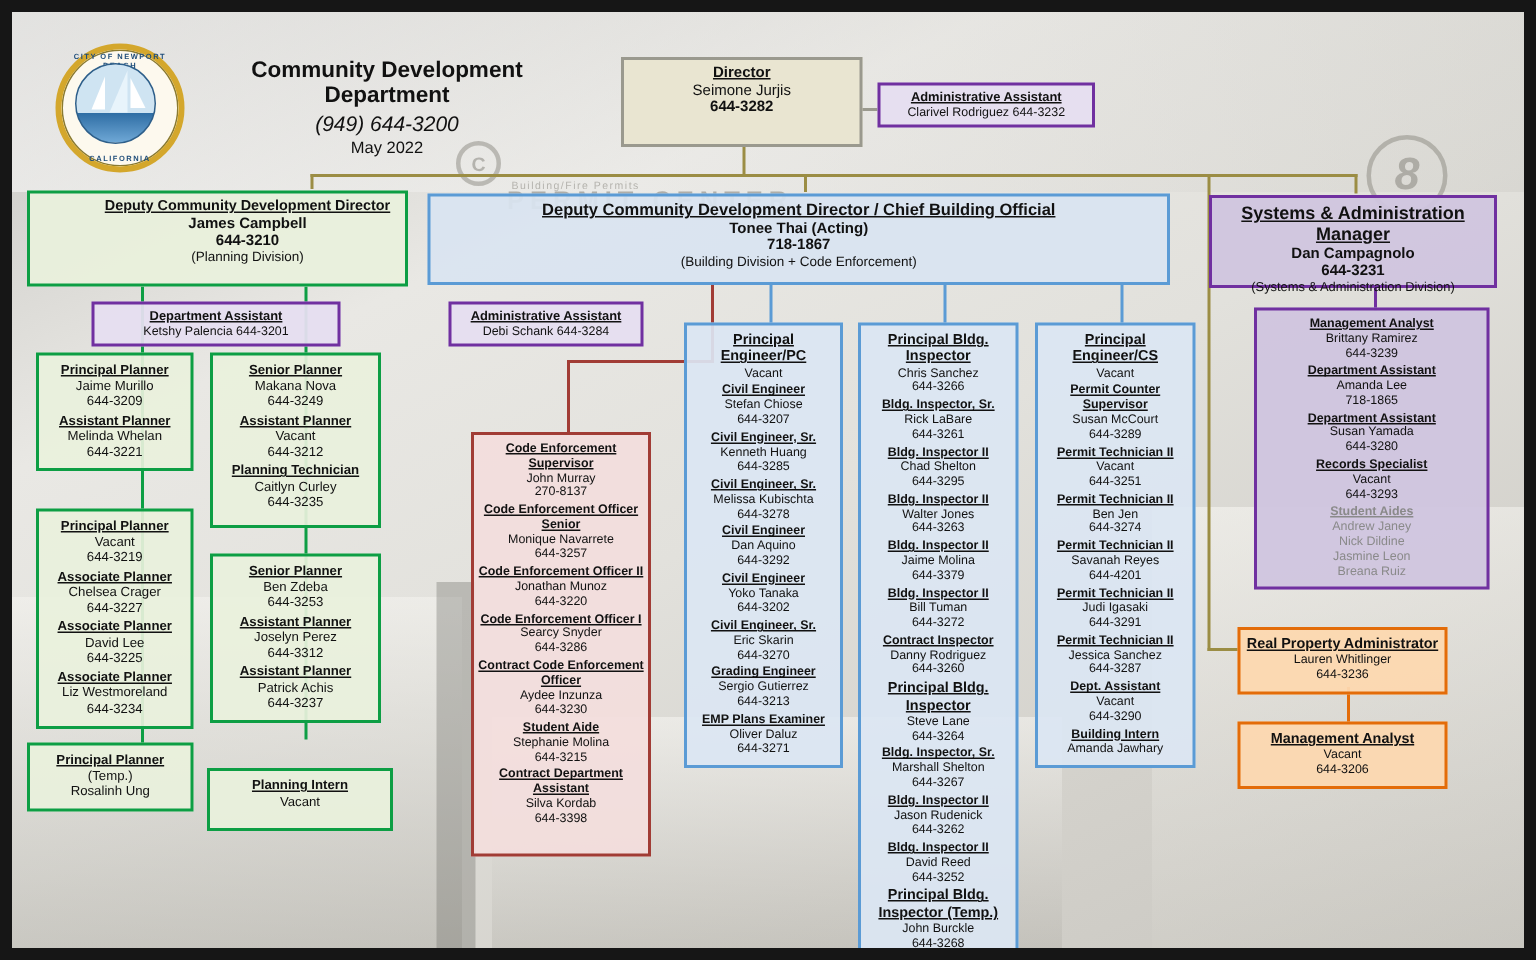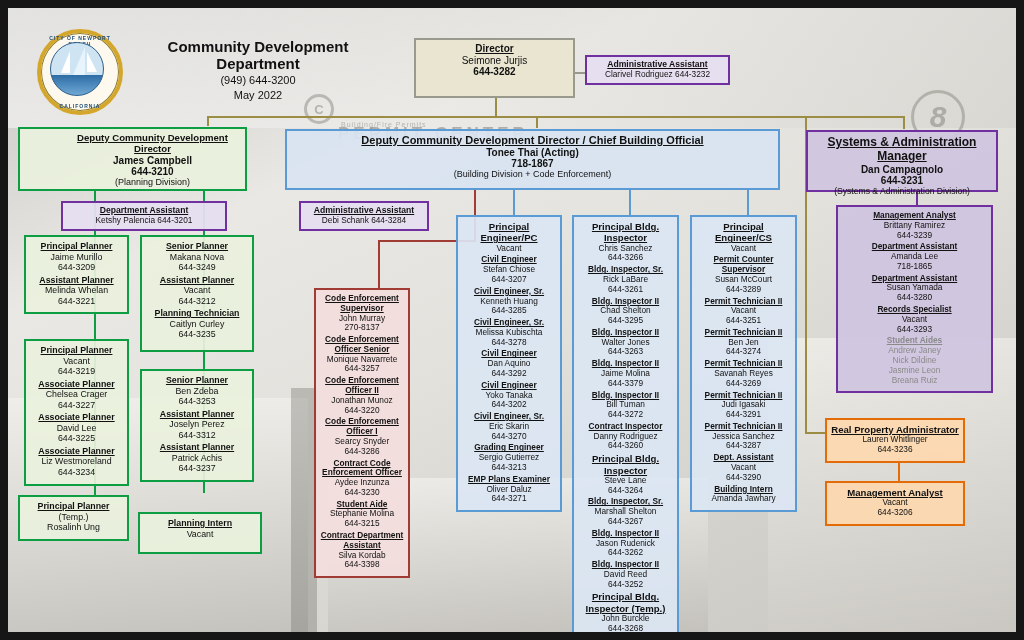--- a/index.html
+++ b/index.html
@@ -78,21 +78,21 @@
     <div class="seal-inner">
       <div class="sail" style="left:10px;top:8px;border-width:0 0 22px 9px;border-color:transparent transparent #ffffff transparent;"></div>
       <div class="sail" style="left:22px;top:4px;border-width:0 0 28px 12px;border-color:transparent transparent #e8f4fb transparent;"></div>
       <div class="sail" style="left:36px;top:9px;border-width:0 10px 20px 0;border-color:transparent transparent #ffffff transparent;"></div>
     </div>
     <div class="seal-txt" style="bottom:2px;">CALIFORNIA</div>
   </div>
 
   <div style="position:absolute;left:130px;top:30px;width:240px;text-align:center;color:#111;">
     <div style="font-size:15px;font-weight:bold;"><span>Community Development</span><br><span>Department</span></div>
-    <div style="font-size:11px;margin-top:2px;">(949) 644-3200</div>
+    <div style="font-size:14px;margin-top:2px;font-style:italic;">(949) 644-3200</div>
     <div style="font-size:11px;margin-top:3px;">May 2022</div>
   </div>
 
   <div class="cn" style="left:565px;top:64px;width:12px;height:2px;background:var(--gray-border);"></div>
   <div class="cn" style="left:487px;top:89px;width:2px;height:20px;background:var(--gold);"></div>
   <div class="cn" style="left:199px;top:108px;width:698px;height:2px;background:var(--gold);"></div>
   <div class="cn" style="left:199px;top:108px;width:2px;height:10px;background:var(--gold);"></div>
   <div class="cn" style="left:528px;top:108px;width:2px;height:12px;background:var(--gold);"></div>
   <div class="cn" style="left:895px;top:108px;width:2px;height:13px;background:var(--gold);"></div>
   <div class="cn" style="left:797px;top:108px;width:2px;height:318px;background:var(--gold);"></div>
@@ -112,21 +112,21 @@
     <div class="htitle">Director</div>
     <div class="hname normal">Seimone Jurjis</div>
     <div class="hphone">644-3282</div>
   </div>
 
   <div class="sbox" style="left:577px;top:47px;width:145px;height:30px;">
     <div class="srole">Administrative Assistant</div>
     <div class="sline">Clarivel Rodriguez 644-3232</div>
   </div>
 
-  <div class="hbox greenbox" style="left:10px;top:119px;width:229px;height:64px;padding-left:44px;">
+  <div class="hbox greenbox" style="left:10px;top:119px;width:254px;height:64px;padding-left:44px;">
     <div class="htitle" style="font-size:9.6px;">Deputy Community Development Director</div>
     <div class="hname">James Campbell</div>
     <div class="hphone">644-3210</div>
     <div class="hsub">(Planning Division)</div>
   </div>
 
   <div class="hbox bluebox" style="left:277px;top:121px;width:495px;height:61px;">
     <div class="htitle" style="font-size:11px;">Deputy Community Development Director / Chief Building Official</div>
     <div class="hname">Tonee Thai (Acting)</div>
     <div class="hphone">718-1867</div>
@@ -225,21 +225,21 @@
         <div class="line">Rosalinh Ung</div>
       </div>
     </div>
   <div class="roster r-green" style="left:130px;top:484px;width:124px;min-height:42px;margin-top:20px;">
       <div class="entry">
         <div class="role">Planning Intern</div>
         <div class="line">Vacant</div>
       </div>
     </div>
 
-  <div class="roster r-red" style="left:306px;top:280px;width:96px;min-height:283px;">
+  <div class="roster r-red" style="left:306px;top:280px;width:120px;min-height:283px;">
       <div class="entry">
         <div class="role">Code Enforcement Supervisor</div>
         <div class="line">John Murray</div>
         <div class="line">270-8137</div>
       </div>
       <div class="entry">
         <div class="role">Code Enforcement Officer Senior</div>
         <div class="line">Monique Navarrete</div>
         <div class="line">644-3257</div>
       </div>
@@ -394,21 +394,21 @@
         <div class="line">644-3251</div>
       </div>
       <div class="entry">
         <div class="role">Permit Technician II</div>
         <div class="line">Ben Jen</div>
         <div class="line">644-3274</div>
       </div>
       <div class="entry">
         <div class="role">Permit Technician II</div>
         <div class="line">Savanah Reyes</div>
-        <div class="line">644-3269</div>
+        <div class="line">644-4201</div>
       </div>
       <div class="entry">
         <div class="role">Permit Technician II</div>
         <div class="line">Judi Igasaki</div>
         <div class="line">644-3291</div>
       </div>
       <div class="entry">
         <div class="role">Permit Technician II</div>
         <div class="line">Jessica Sanchez</div>
         <div class="line">644-3287</div>

